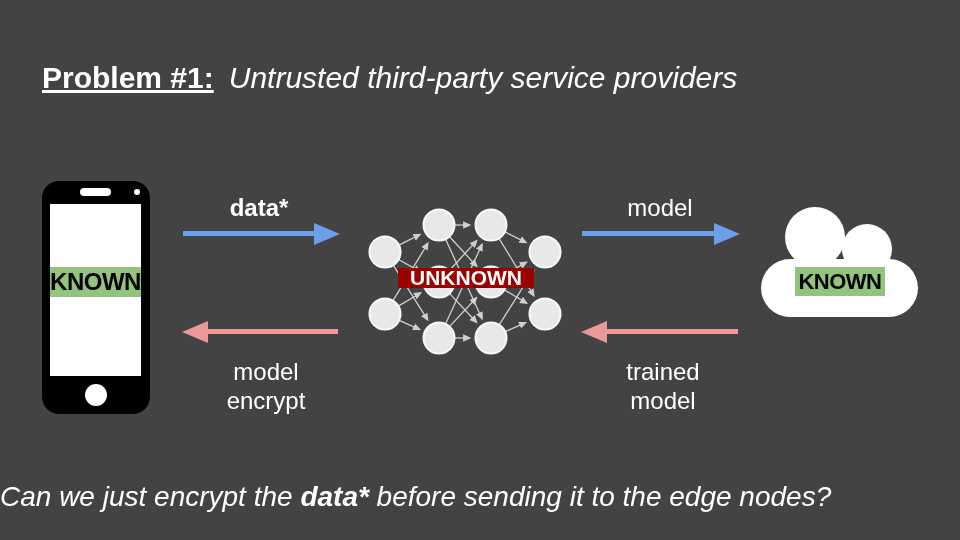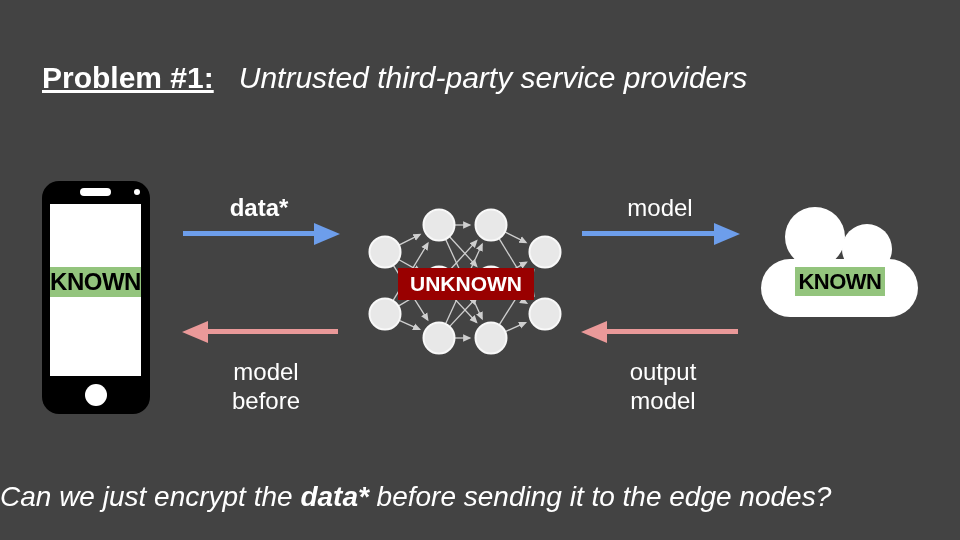--- a/index.html
+++ b/index.html
@@ -3,37 +3,37 @@
 <meta charset="utf-8">
 <style>
   html,body{margin:0;padding:0;background:#434343;}
   .slide{
     position:relative;width:960px;height:540px;background:#434343;
     overflow:hidden;font-family:"Liberation Sans","DejaVu Sans",sans-serif;color:#ffffff;
   }
   
   .title{position:absolute;left:42px;top:60px;font-size:30px;line-height:36px;white-space:nowrap;}
   .title .t-bold{font-weight:bold;text-decoration:underline;}
-  .title .t-ital{font-style:italic;margin-left:25px;}
+  .title .t-ital{font-style:italic;margin-left:15px;}
 
   
   .phone{position:absolute;left:42px;top:181px;width:108px;height:233px;background:#000;border-radius:17px;}
   .phone-speaker{position:absolute;left:38px;top:7px;width:31px;height:8px;background:#fff;border-radius:4px;}
   .phone-camera{position:absolute;left:92px;top:8px;width:6px;height:6px;background:#fff;border-radius:50%;}
   .phone-screen{position:absolute;left:8px;top:23px;width:91px;height:172px;background:#fff;}
   .phone-home{position:absolute;left:43px;top:203px;width:22px;height:22px;background:#fff;border-radius:50%;}
   .badge{display:flex;align-items:center;justify-content:center;color:#000;font-weight:bold;}
   .phone-badge{position:absolute;left:8px;top:86px;width:91px;height:30px;background:#93c47d;font-size:24px;letter-spacing:-0.5px;}
 
   
   .nn{position:absolute;left:360px;top:190px;width:210px;height:175px;}
   .nn-edge{stroke:#cfcfcf;stroke-width:1.3px;fill:none;}
   .nn-node{fill:#e8e8e8;stroke:#f8f8f8;stroke-width:2px;}
   .unknown-badge{
-    position:absolute;left:398px;top:268px;width:136px;height:32px;background:#990000;
+    position:absolute;left:398px;top:268px;width:136px;height:20px;background:#990000;
     display:flex;align-items:center;justify-content:center;color:#fff;font-weight:bold;font-size:21px;
   }
 
   
   .cloud{position:absolute;left:755px;top:200px;width:170px;height:125px;}
   .cloud-badge{position:absolute;left:40px;top:67px;width:90px;height:29px;background:#93c47d;font-size:22px;letter-spacing:-0.5px;}
 
   
   .arrow{position:absolute;display:flex;align-items:center;height:23px;}
   .arrow .shaft{flex:1;height:5px;}
@@ -135,18 +135,18 @@
     <div class="head-left"></div>
     <div class="shaft"></div>
   </div>
   <div class="arrow pink a-pink-2">
     <div class="head-left"></div>
     <div class="shaft"></div>
   </div>
 
   <div class="flow-label l-data-star">data*</div>
   <div class="flow-label l-data">model</div>
-  <div class="flow-label l-model-output"><span>model</span><br><span>before</span></div>
-  <div class="flow-label l-trained-model"><span>output</span><br><span>model</span></div>
+  <div class="flow-label l-model-output"><span>model</span><br><span>encrypt</span></div>
+  <div class="flow-label l-trained-model"><span>trained</span><br><span>model</span></div>
 
   <div class="caption"><span>Can we just encrypt the </span><span class="c-bold">data*</span><span> before sending it to the edge nodes?</span></div>
 
 </div>
 
 </body></html>

